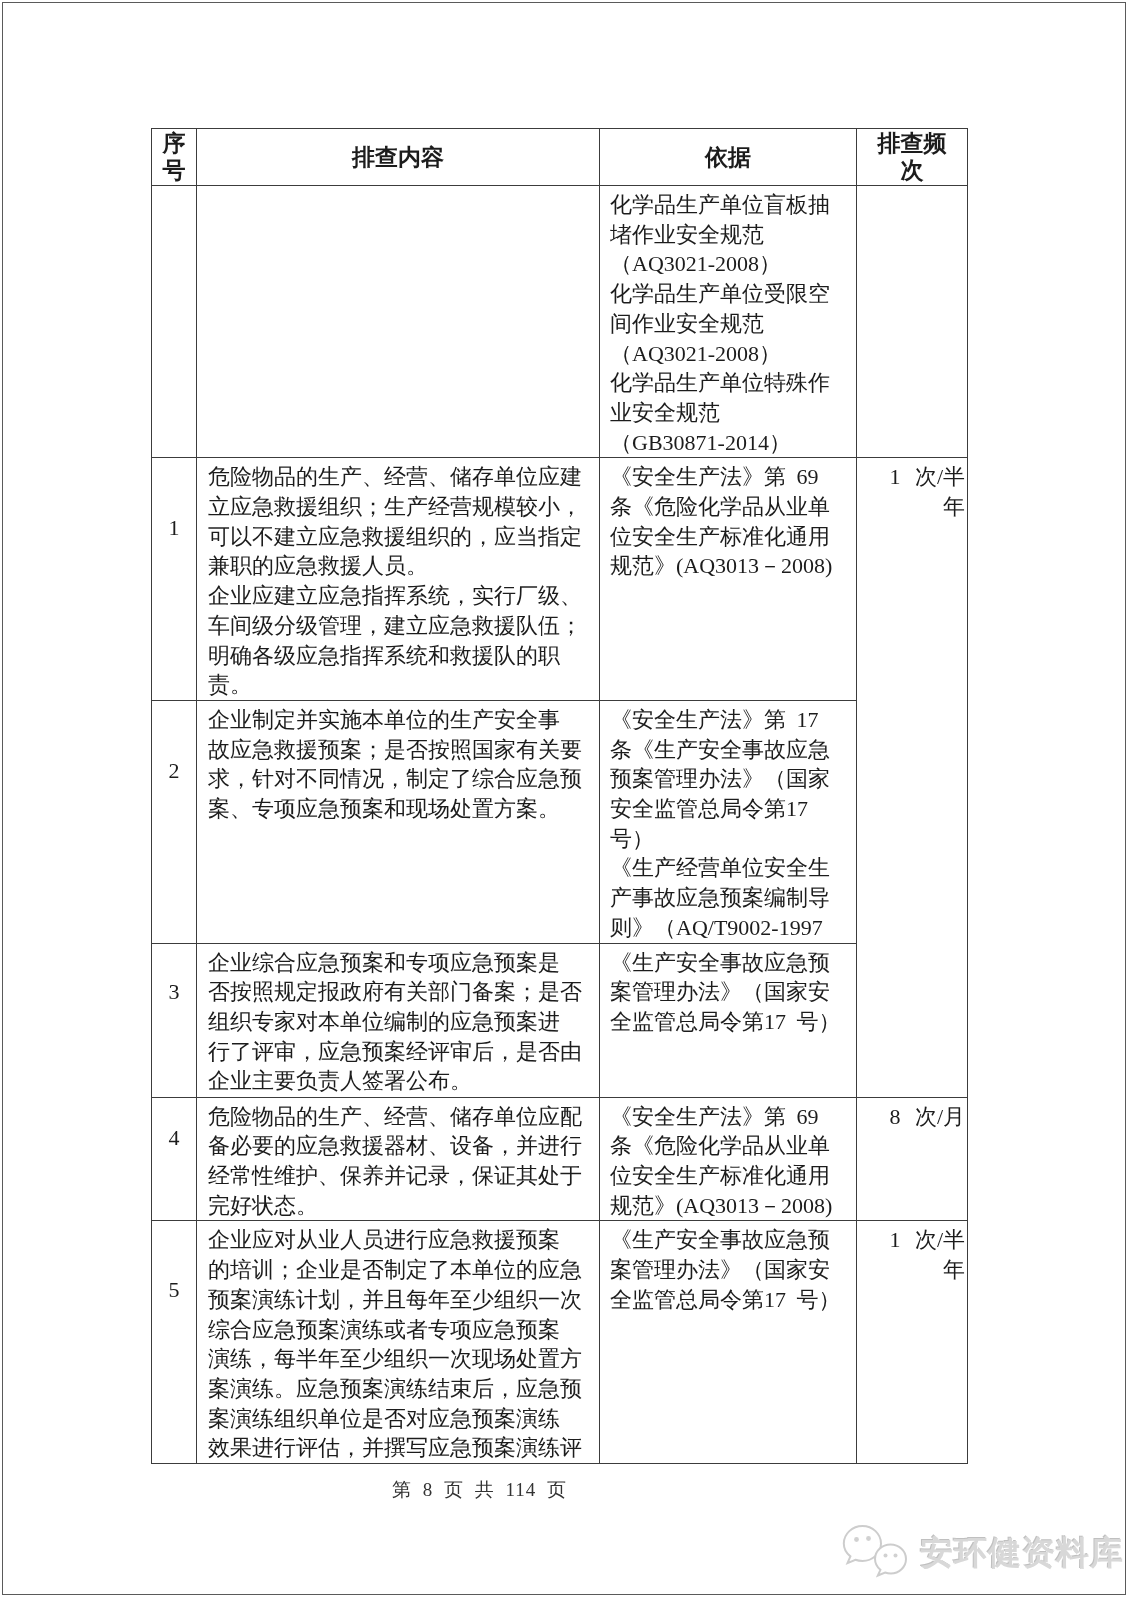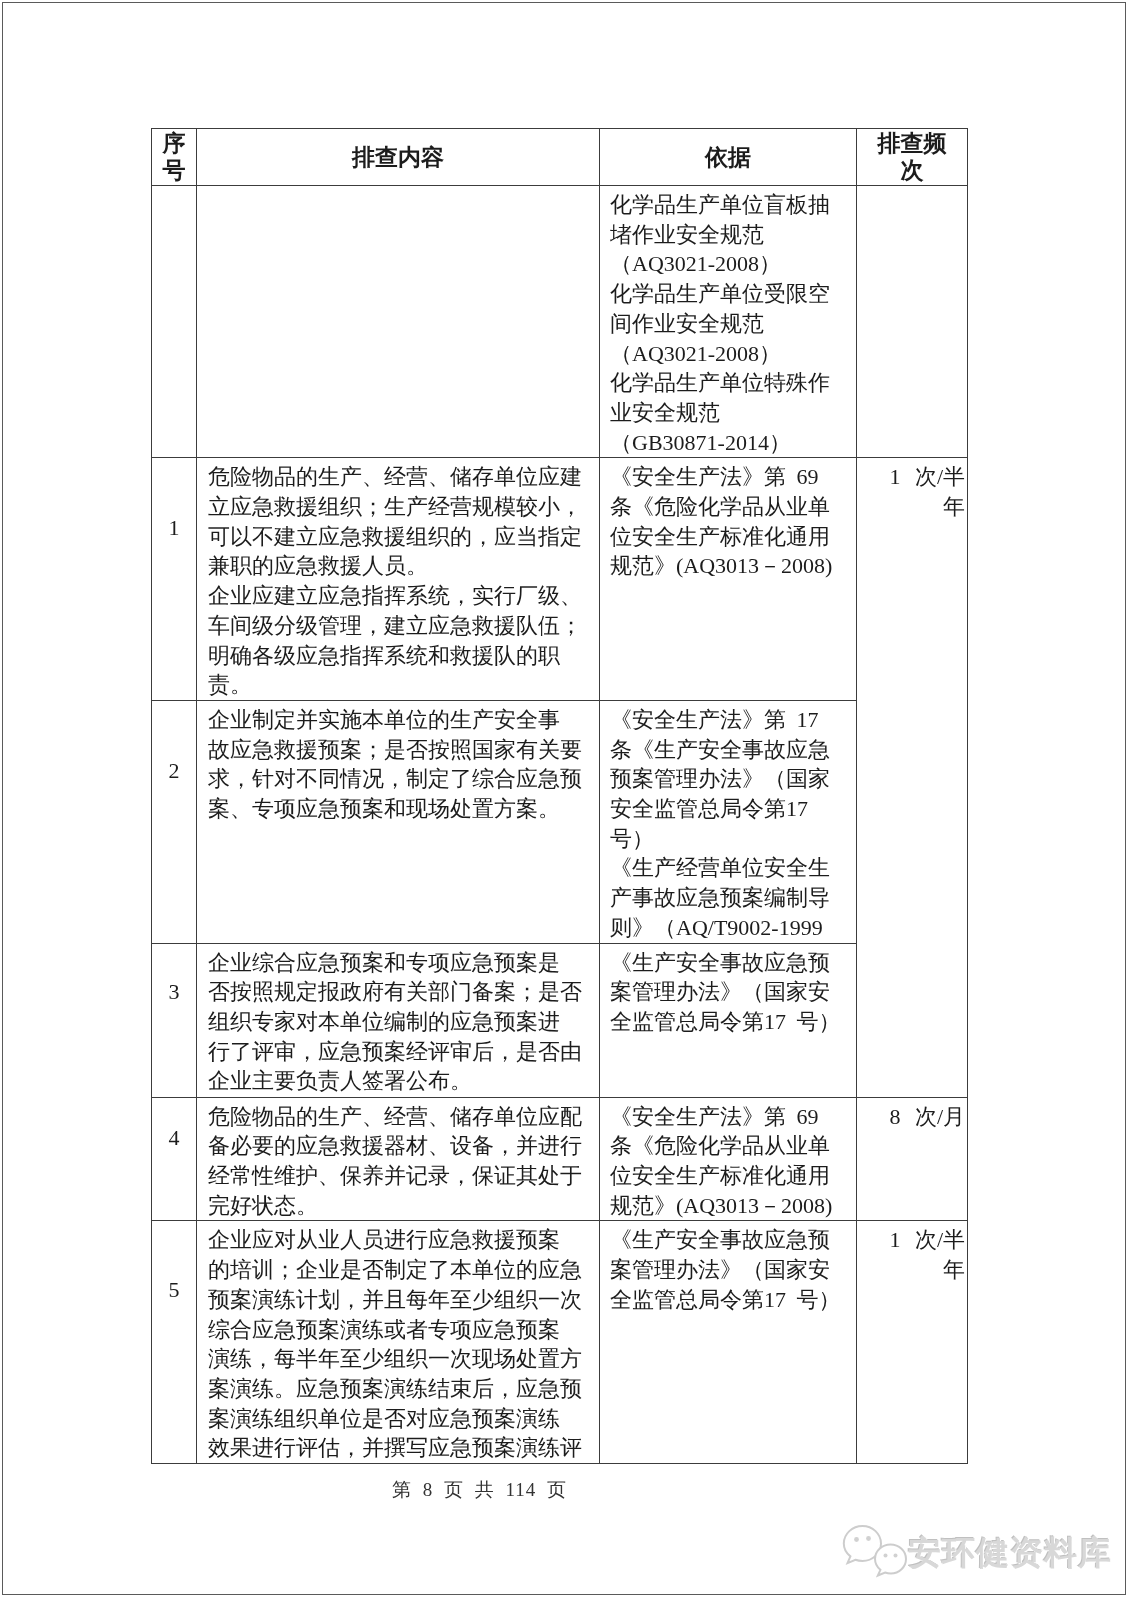--- a/index.html
+++ b/index.html
@@ -46,21 +46,21 @@
   tr.row-5 .no-inner{margin-top:54px;}
   .footer{
     position:absolute;left:0;top:1477px;width:959px;text-align:center;
     font-size:19px;color:#333333;word-spacing:5px;letter-spacing:1px;
   }
   .watermark{
     position:absolute;left:842px;top:1524px;display:flex;align-items:center;
   }
   .wm-icon{display:block;opacity:0.9;}
   .wm-text{
-    margin-left:0;font-size:33px;font-weight:700;letter-spacing:1px;
+    margin-left:12px;font-size:33px;font-weight:700;letter-spacing:1px;
     color:#d8d8d8;font-family:Liberation Serif, serif;
     text-shadow:1px 1px 0 #ffffff,-1px -1px 0 #c0c0c0;
     white-space:nowrap;
   }
 </style>
 </head>
 <body>
 
 <div class="page">
   <div class="frame"></div>
@@ -124,21 +124,21 @@
 故应急救援预案；是否按照国家有关要
 求，针对不同情况，制定了综合应急预
 案、专项应急预案和现场处置方案。</td>
       <td class="cell-basis">《安全生产法》第 17
 条《生产安全事故应急
 预案管理办法》（国家
 安全监管总局令第17
 号）
 《生产经营单位安全生
 产事故应急预案编制导
-则》（AQ/T9002-1999</td>
+则》（AQ/T9002-1997</td>
     </tr>
     <tr class="row-3">
       <td class="cell-no">
             <span class="no-inner">3</span>
           </td>
       <td class="cell-content">企业综合应急预案和专项应急预案是
 否按照规定报政府有关部门备案；是否
 组织专家对本单位编制的应急预案进
 行了评审，应急预案经评审后，是否由
 企业主要负责人签署公布。</td>

